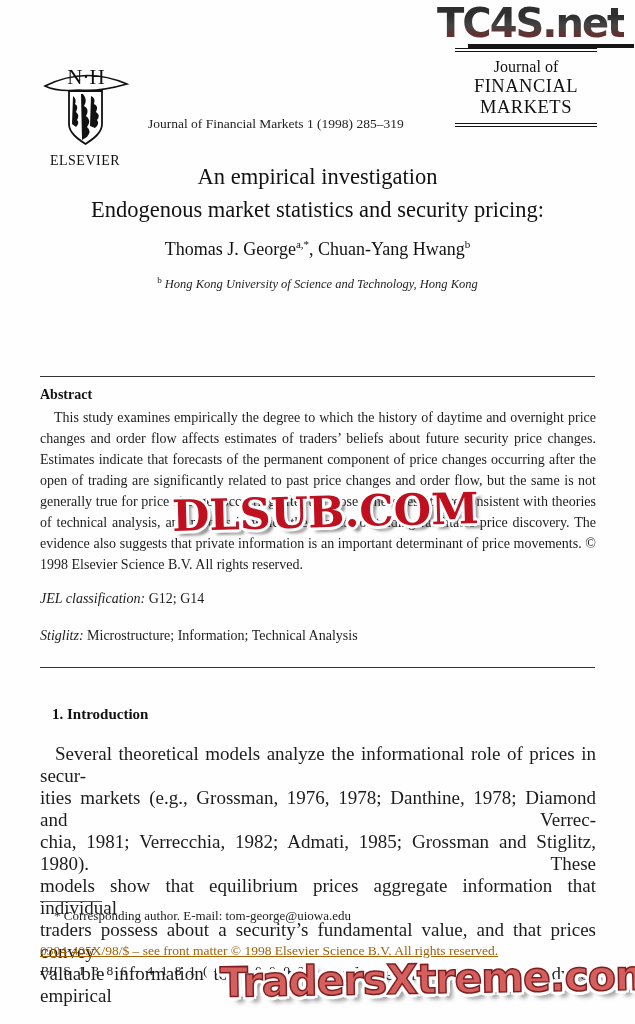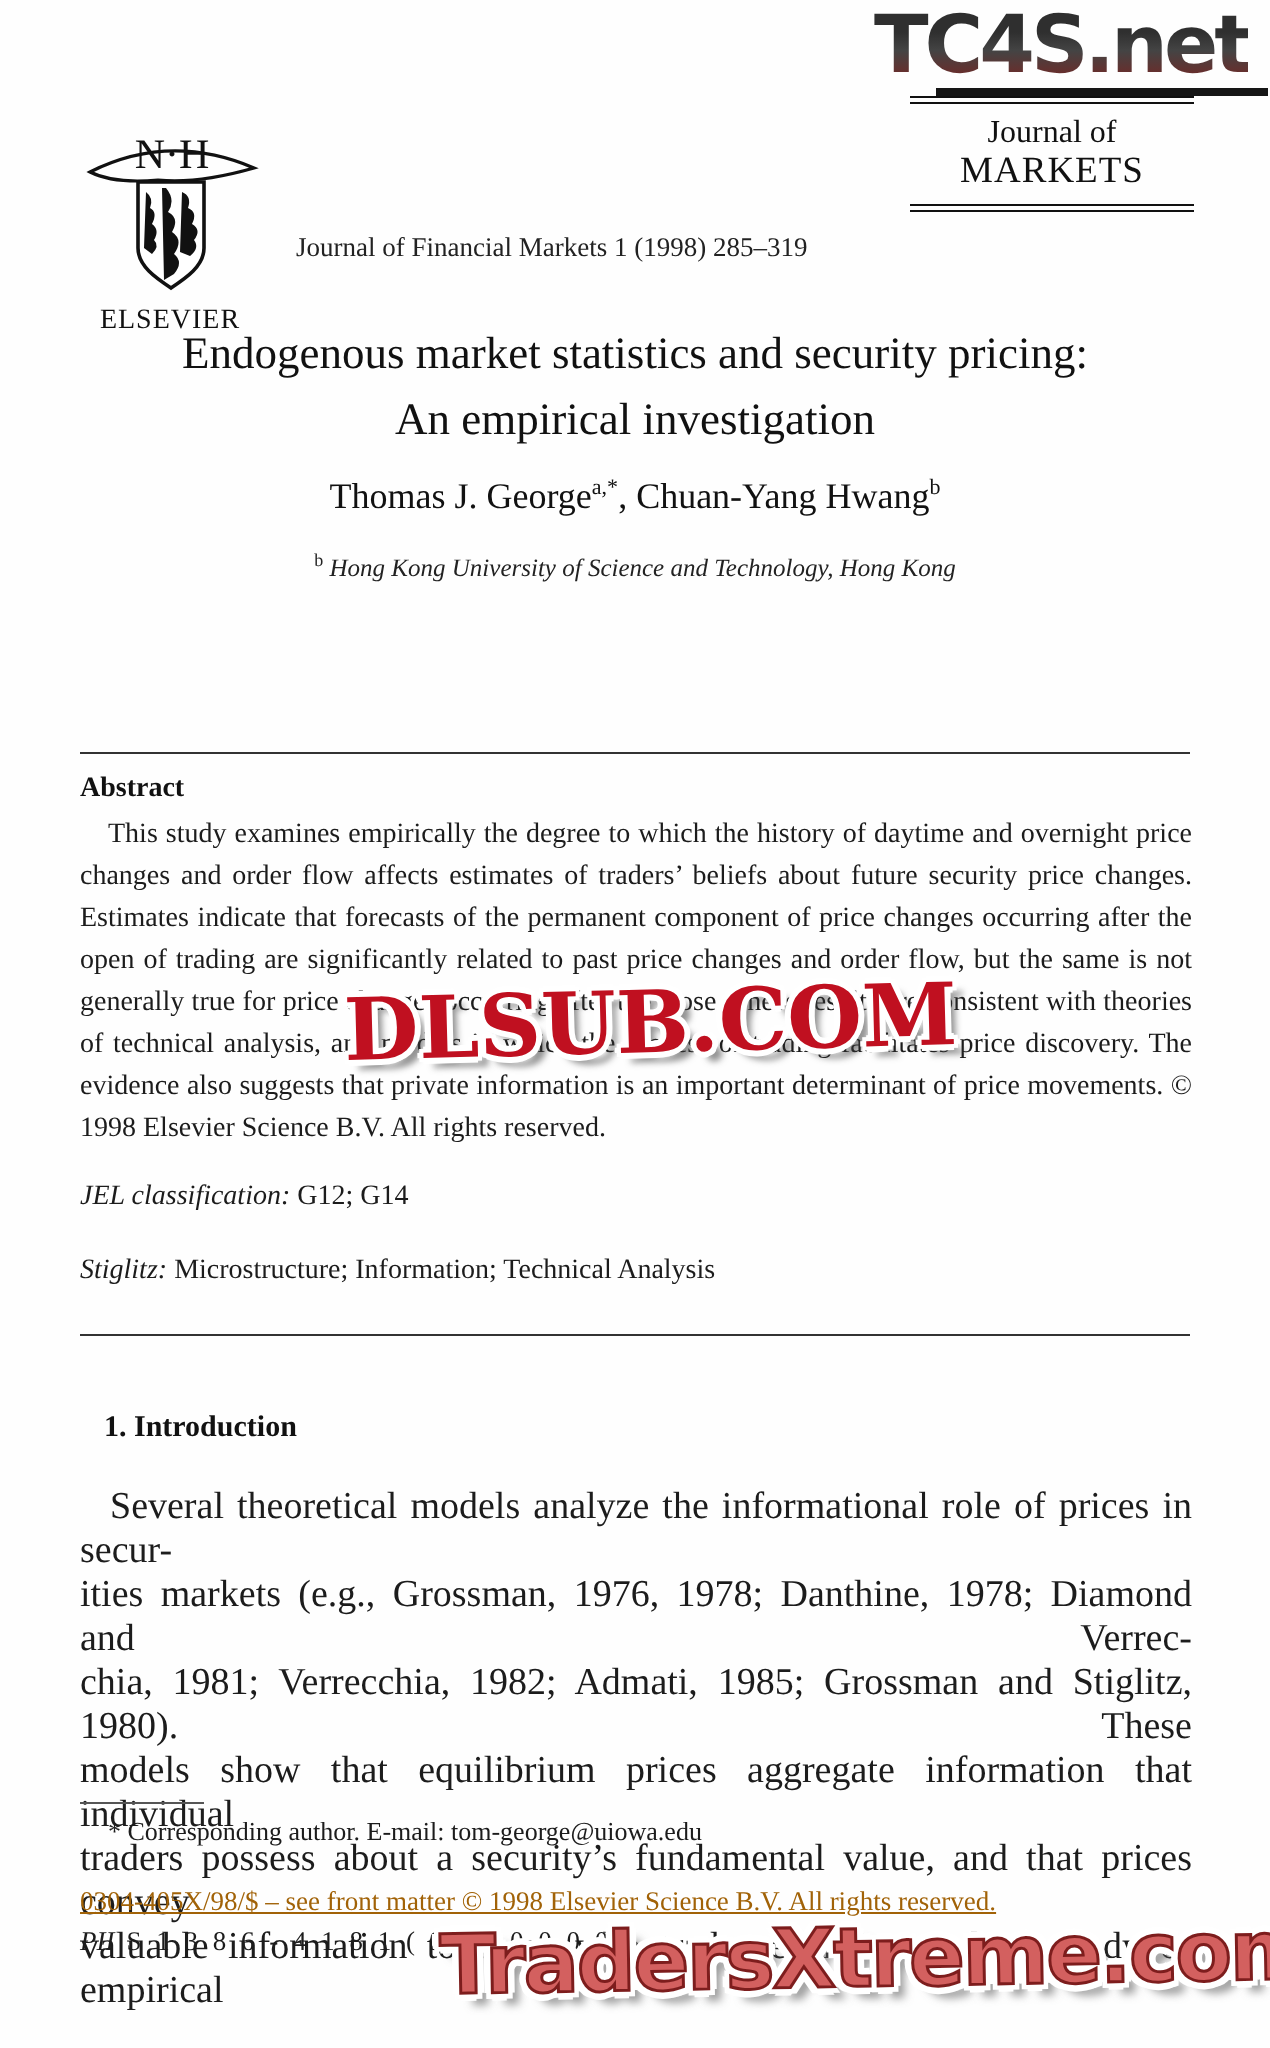--- a/index.html
+++ b/index.html
@@ -92,29 +92,30 @@
       <path d="M34,32 q4,3 2,8 q4,2 1,8 q4,3 1,8 q3,3 -1,7 l-4,-3 z" fill="#111"></path>
       <path d="M52,32 q5,2 3,8 q5,2 2,8 q5,3 1,8 q3,4 -2,8 l-5,-2 z" fill="#111"></path>
     </svg>
     <div class="publisher">ELSEVIER</div>
   </div>
 
   <div class="citation">Journal of Financial Markets 1 (1998) 285–319</div>
 
   <div class="masthead">
     <div class="m1">Journal of</div>
+    <div class="m2">FINANCIAL</div>
     <div class="m3">MARKETS</div>
   </div>
 
   <div class="wm-top">TC4S.net</div>
   <div class="wm-top-underline"></div>
 
   <div class="title">
+    <div>An empirical investigation</div>
     <div>Endogenous market statistics and security pricing:</div>
-    <div>An empirical investigation</div>
   </div>
 
   <div class="authors"><span>Thomas J. George</span><sup>a,*</sup><span>, </span><span>Chuan-Yang Hwang</span><sup>b</sup></div>
 
   <div class="affils">
     <div><sup>b</sup><span> Hong Kong University of Science and Technology, Hong Kong</span></div>
   </div>
 
   <div class="rule r1"></div>
   <div class="abs-head">Abstract</div>

